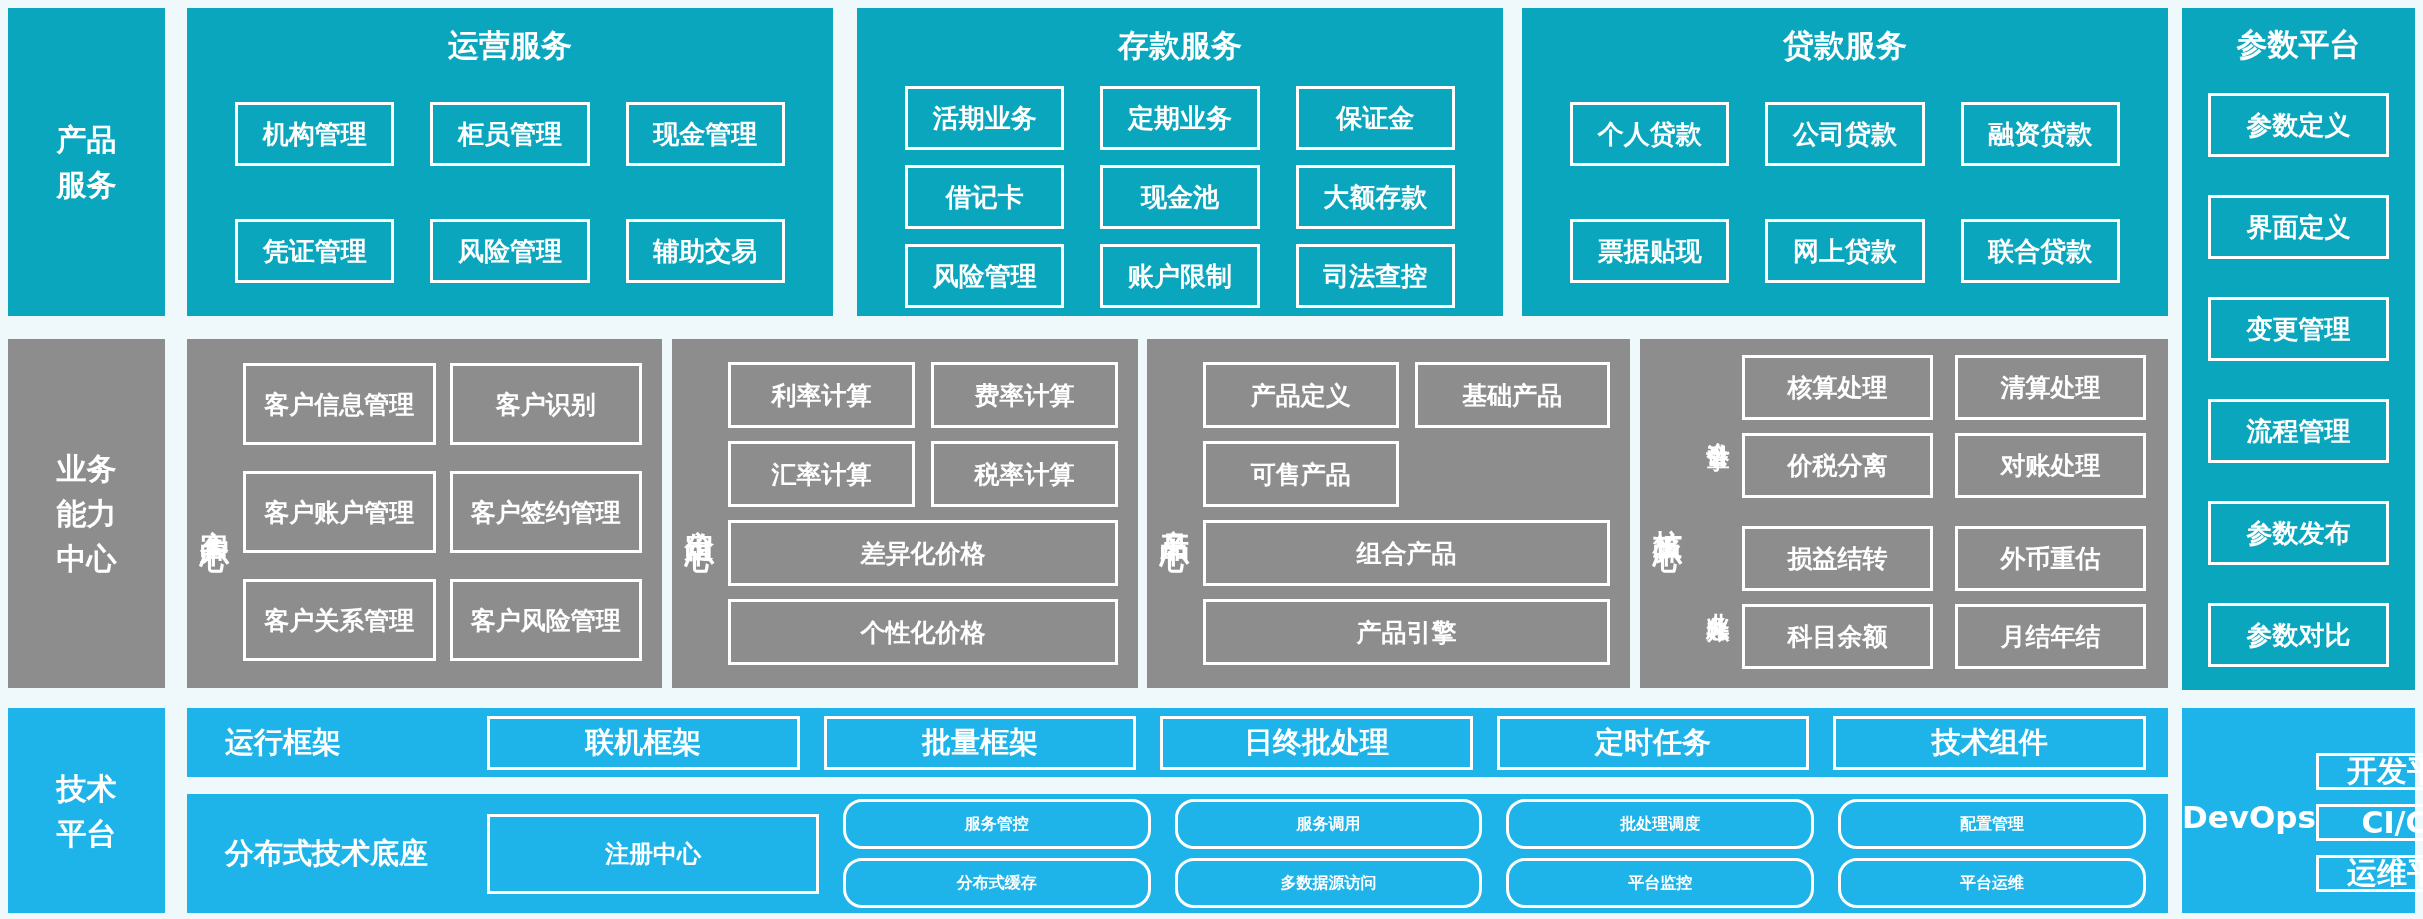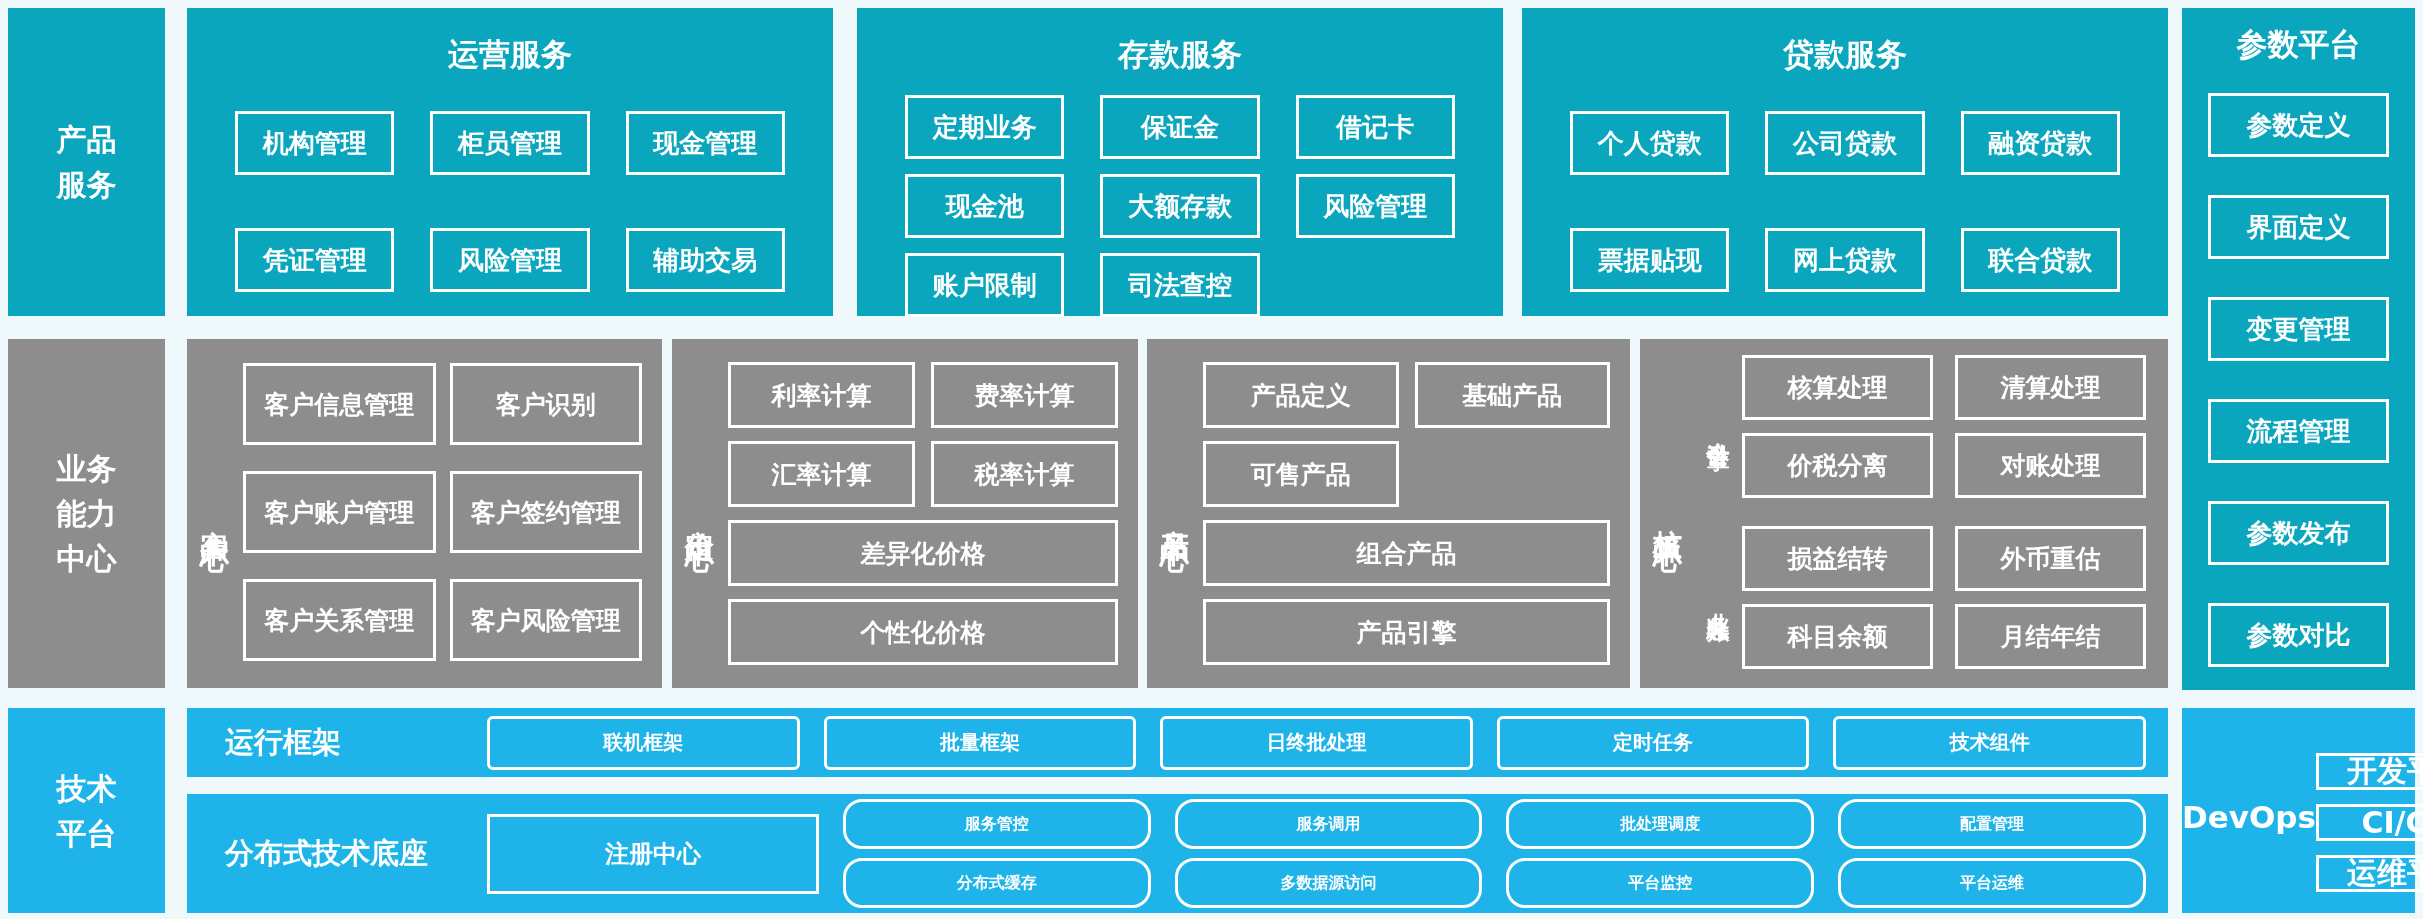--- a/index.html
+++ b/index.html
@@ -29,21 +29,21 @@
   .sidebar { display:flex; align-items:center; justify-content:center; }
   .sidebar-label { font-size:30px; text-align:center; line-height:1.5; }
   .sidebar-label span { display:block; }
 
   
   #ps-sidebar { left:8px; top:8px; width:157px; height:308px; }
   .top-section { top:8px; height:308px; }
   #sec-ops  { left:187px;  width:646px; }
   #sec-dep  { left:857px;  width:646px; }
   #sec-loan { left:1522px; width:646px; }
-  .sec-title { font-size:31px; text-align:center; padding-top:26px; }
+  .sec-title { font-size:31px; text-align:center; padding-top:17px; }
 
   .box {
     border:3px solid #fff;
     display:flex; align-items:center; justify-content:center;
     font-size:26px; color:#fff; text-align:center;
   }
   .grid3 { display:grid; grid-template-columns:repeat(3,1fr); column-gap:36px; margin:0 48px; }
   .rows2 { margin-top:35px; row-gap:53px; }
   .rows2 .box { height:64px; }
   .rows3 { margin-top:19px; row-gap:15px; }
@@ -78,21 +78,21 @@
   .acct-group { display:flex; }
   .acct-sublabel { flex:0 0 46px; display:flex; align-items:center; justify-content:center; }
   .acct-sublabel span { writing-mode:vertical-rl; text-orientation:upright; font-size:23px; letter-spacing:2px; }
   .acct-grid { flex:1; display:grid; grid-template-columns:repeat(2,1fr); column-gap:22px; row-gap:13px; }
   .acct-grid .box { height:65px; }
 
   
   #tech-sidebar { left:8px; top:708px; width:157px; height:205px; }
   #runtime { left:187px; top:708px; width:1981px; height:69px; display:flex; align-items:center; padding:0 22px 0 38px; gap:24px; }
   .band-label { font-size:29px; flex:0 0 238px; }
-  #runtime .box { flex:1; height:54px; font-size:20px;border-radius:6px; }
+  #runtime .box { flex:1; height:54px; font-size:29px; }
 
   #distrib { left:187px; top:794px; width:1981px; height:119px; display:flex; align-items:center; padding:0 22px 0 38px; gap:24px; }
   #distrib .registry { flex:1; height:80px; font-size:24px; }
   .distrib-grid { flex:4; display:grid; grid-template-columns:repeat(4,1fr); column-gap:24px; row-gap:9px; }
   .distrib-grid .box { height:50px; font-size:16px;border-radius:19px; }
 
   #devops { left:2182px; top:708px; width:233px; height:205px; display:flex; flex-direction:row; align-items:center; padding-top:12px; }
   .devops-title { font-size:31px; }
   .devops-col { display:flex; flex-direction:column; gap:14px; margin-top:12px; }
   .devops-col .box { width:182px; height:37px; font-size:30px; }
@@ -117,20 +117,21 @@
       <div class="box">现金管理</div>
       <div class="box">凭证管理</div>
       <div class="box">风险管理</div>
       <div class="box">辅助交易</div>
     </div>
   </div>
 
   <div class="panel teal top-section" id="sec-dep">
     <div class="sec-title">存款服务</div>
     <div class="grid3 rows3">
+      <div class="box">活期业务</div>
       <div class="box">定期业务</div>
       <div class="box">保证金</div>
       <div class="box">借记卡</div>
       <div class="box">现金池</div>
       <div class="box">大额存款</div>
       <div class="box">风险管理</div>
       <div class="box">账户限制</div>
       <div class="box">司法查控</div>
     </div>
   </div>

